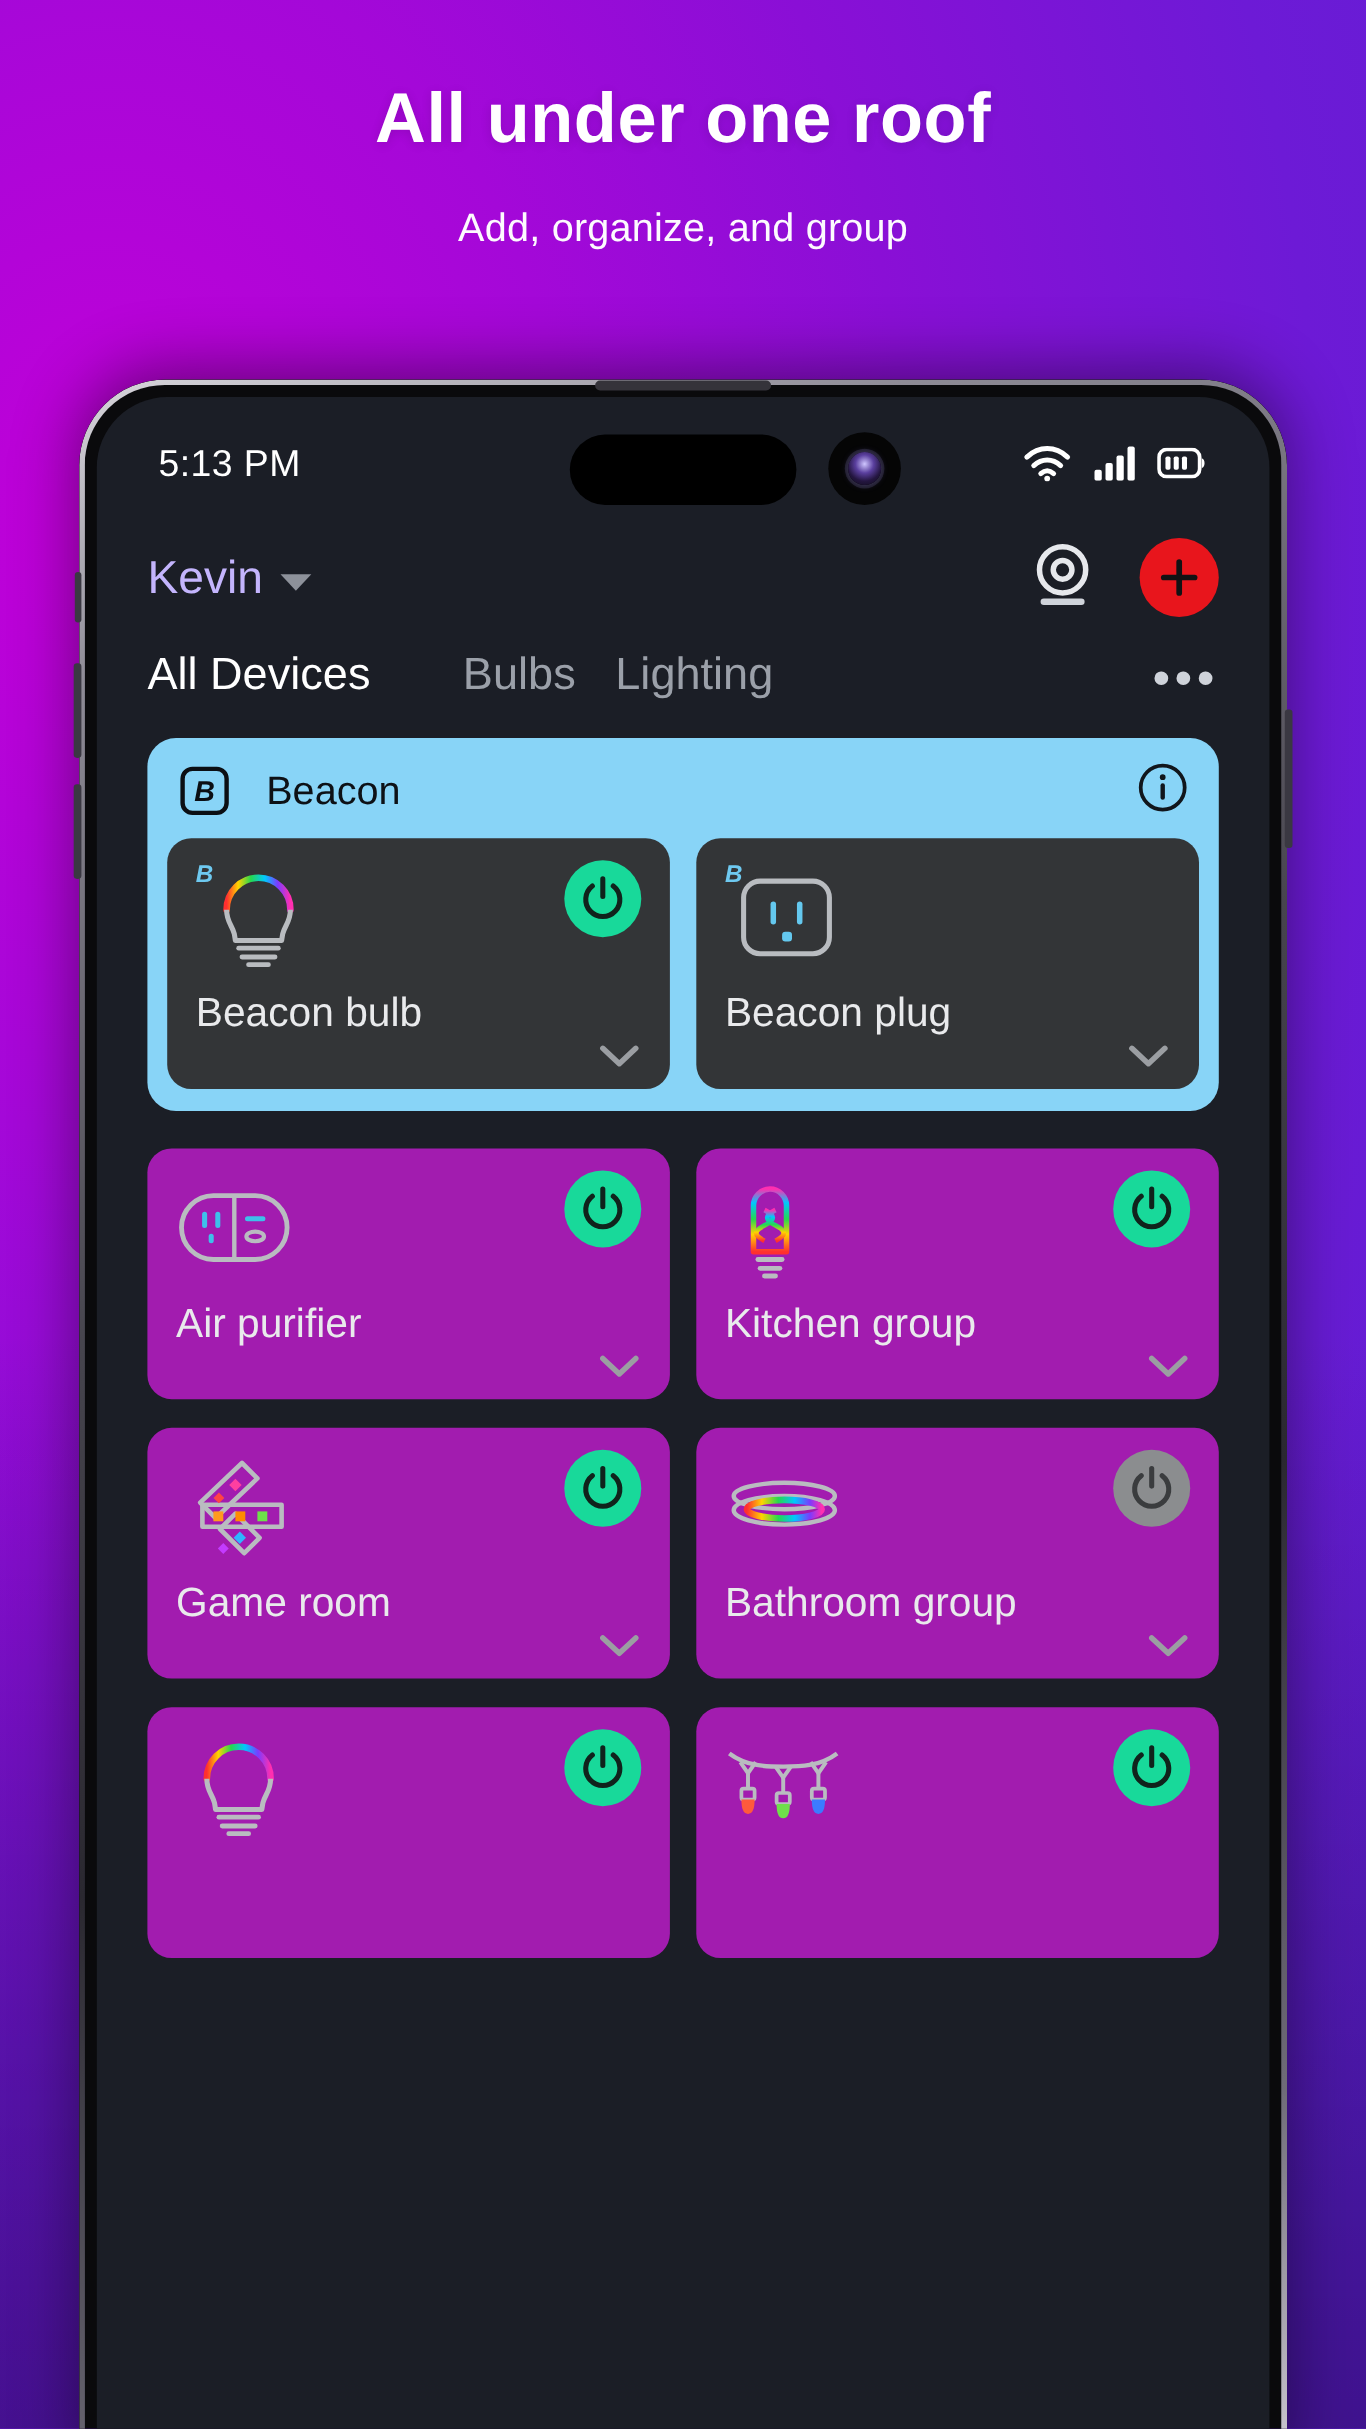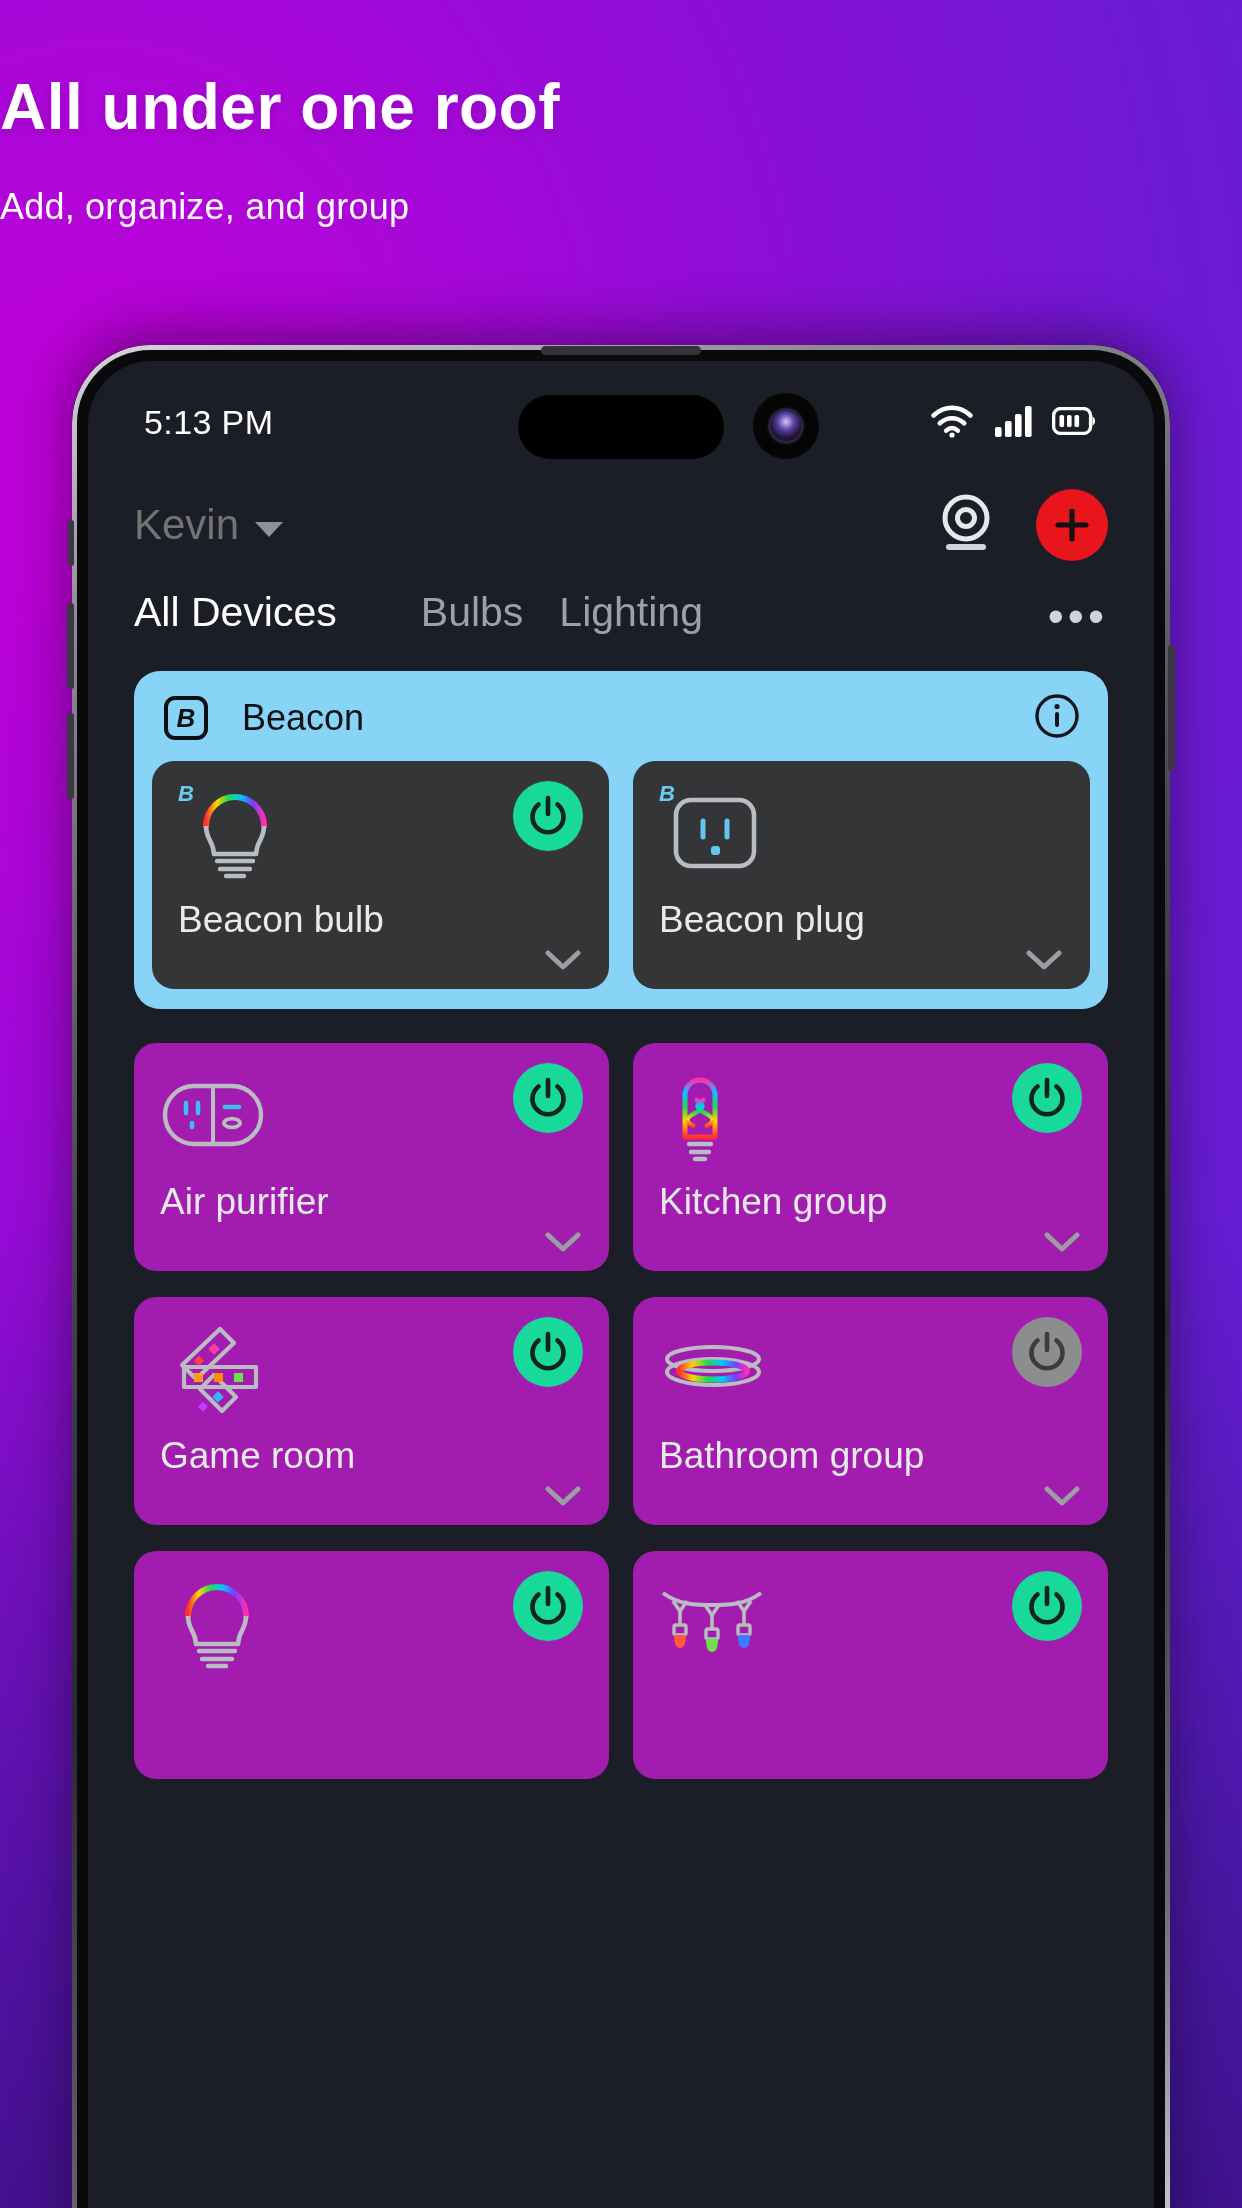--- a/index.html
+++ b/index.html
@@ -18,21 +18,21 @@
       linear-gradient(150deg,#c404d9 0%,#9b0bd8 35%,#6f1ad4 70%,#4f27c9 100%);
   }
   #backdrop:after{
     content:""; position:absolute; inset:0;
     background:linear-gradient(180deg, rgba(0,0,0,0) 55%, rgba(30,0,60,.45) 100%);
   }
 
   
   #headline{
     position:absolute; top:0; left:0; width:1242px;
-    text-align:left; color:#fff; z-index:5;
+    text-align:center; color:#fff; z-index:5;
   }
   #headline h1{
     margin-top:72px;
     font-size:64px; font-weight:700; letter-spacing:.5px;
     line-height:1.1;
     text-shadow:0 2px 10px rgba(0,0,0,.12);
   }
   #headline .sub{
     margin-top:42px;
     font-size:36px; font-weight:400; line-height:1.30;
@@ -112,21 +112,21 @@
 
   
   #app-header{
     display:flex; align-items:center;
     padding:22px 46px 10px 46px;
   }
   #profile{
     display:flex; align-items:center; gap:16px;
     cursor:pointer;
   }
-  #profile .name{ font-size:42px; color:#737373; font-weight:400; }
+  #profile .name{ font-size:42px; color:#c4b5fd; font-weight:400; }
   #profile .caret{
     width:0;height:0;border-left:14px solid transparent;border-right:14px solid transparent;
     border-top:15px solid #8d919a; margin-top:8px;
   }
   #header-actions{ margin-left:auto; display:flex; align-items:center; gap:40px; }
   #add-btn{
     width:72px;height:72px;border-radius:50%;
     background:#e8151c;
     display:flex;align-items:center;justify-content:center;
   }

